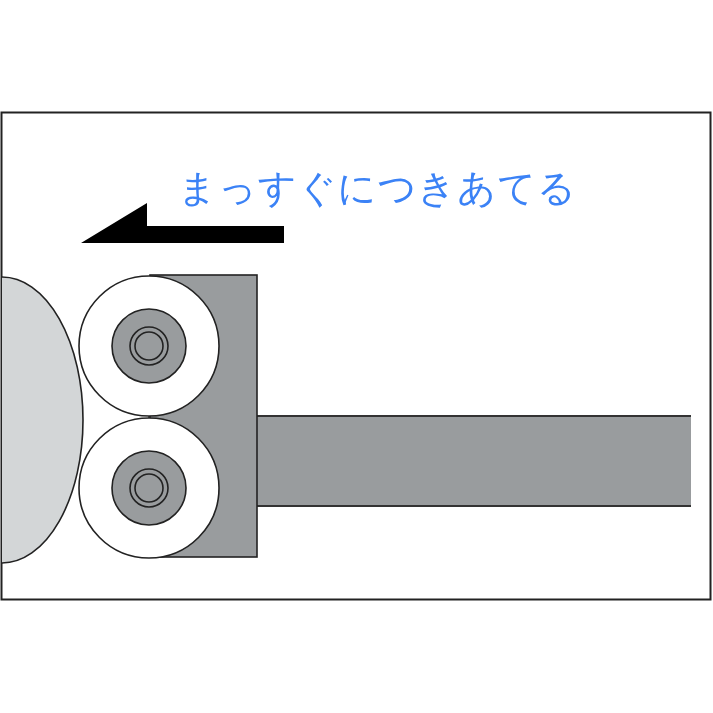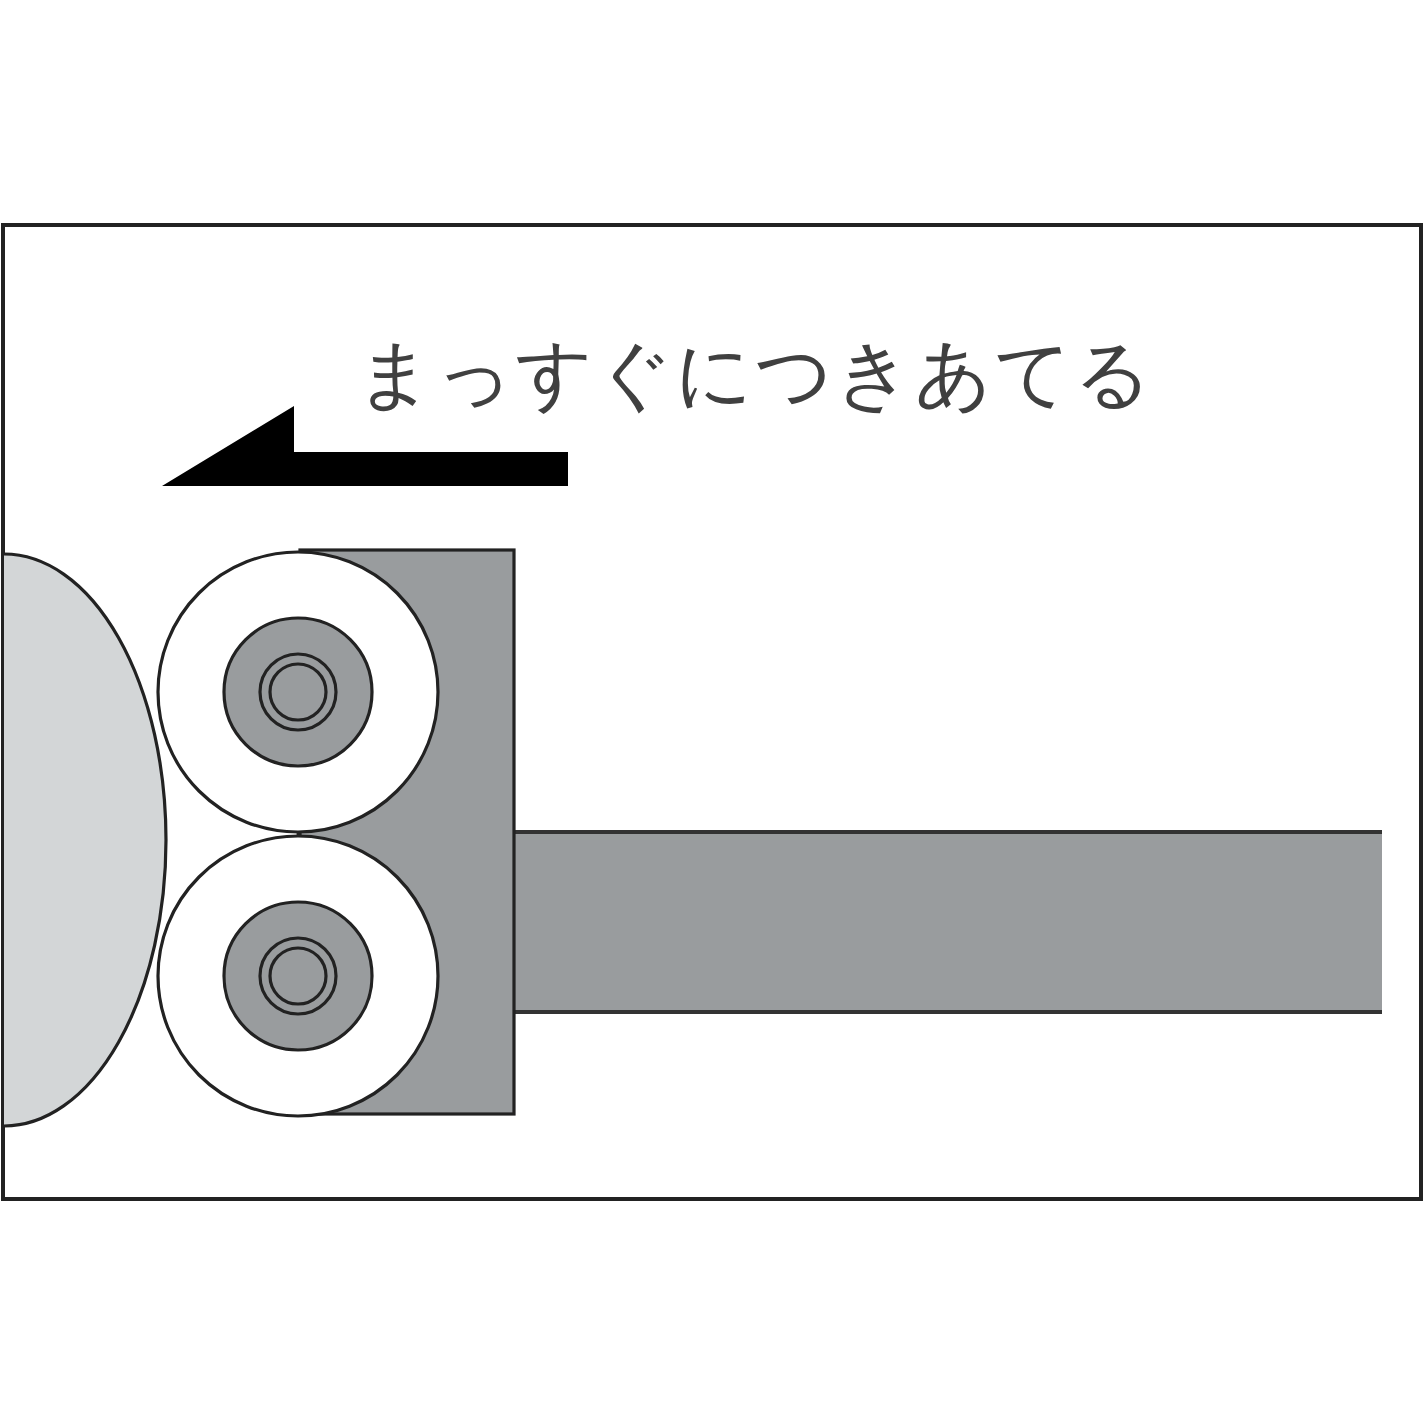--- a/index.html
+++ b/index.html
@@ -1,21 +1,21 @@
 <!DOCTYPE html>
 <html><head>
 <meta charset="utf-8">
 <style>
   html, body { margin: 0; padding: 0; background: #ffffff; }
   body { width: 713px; height: 713px; position: relative; overflow: hidden; }
   .stage { position: absolute; left: 0; top: 0; width: 713px; height: 713px; }
   .instruction {
     position: absolute; left: 178px; top: 164px;
     font-family: Liberation Sans, sans-serif;
-    font-size: 38px; letter-spacing: 1px; color: #404040;
+    font-size: 38px; letter-spacing: 1px; color: #3b82f6;
     white-space: nowrap; line-height: 48px;
   }
   svg { position: absolute; left: 0; top: 0; }
 </style>
 </head>
 <body>
 
 <div class="stage">
   <svg width="713" height="713" viewBox="0 0 713 713">
 

